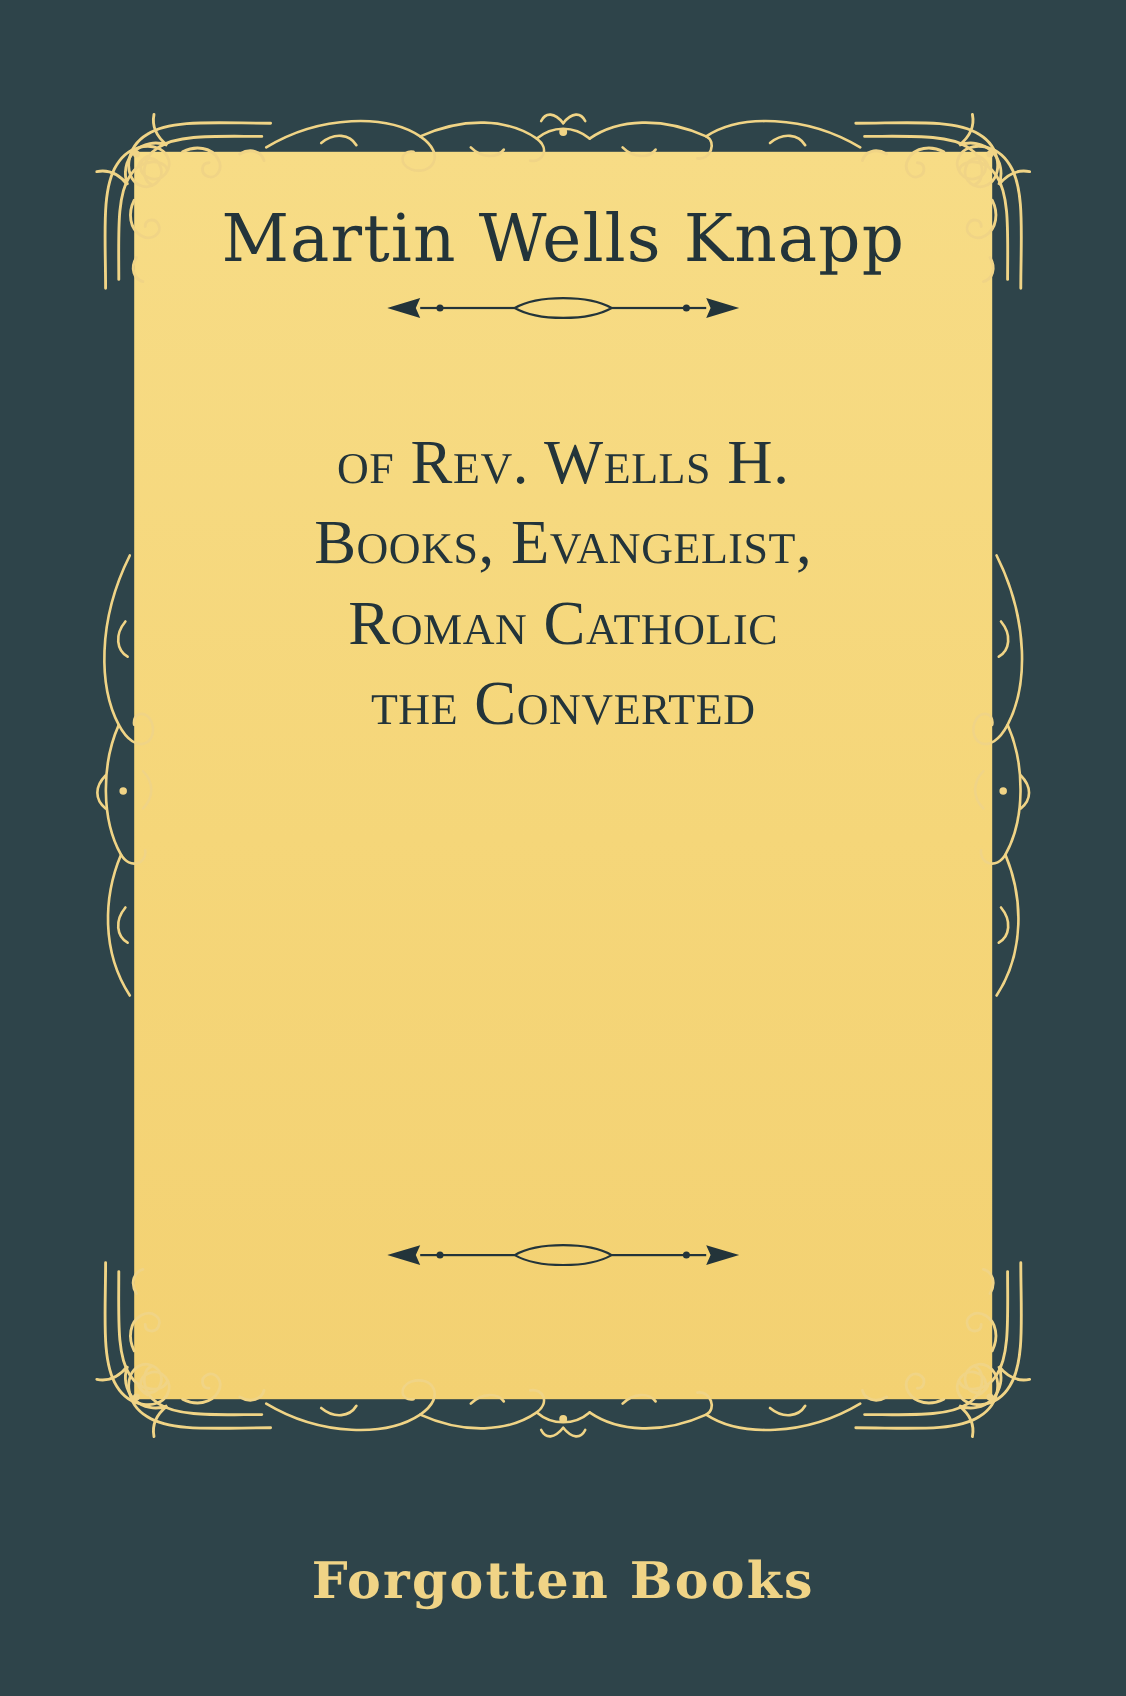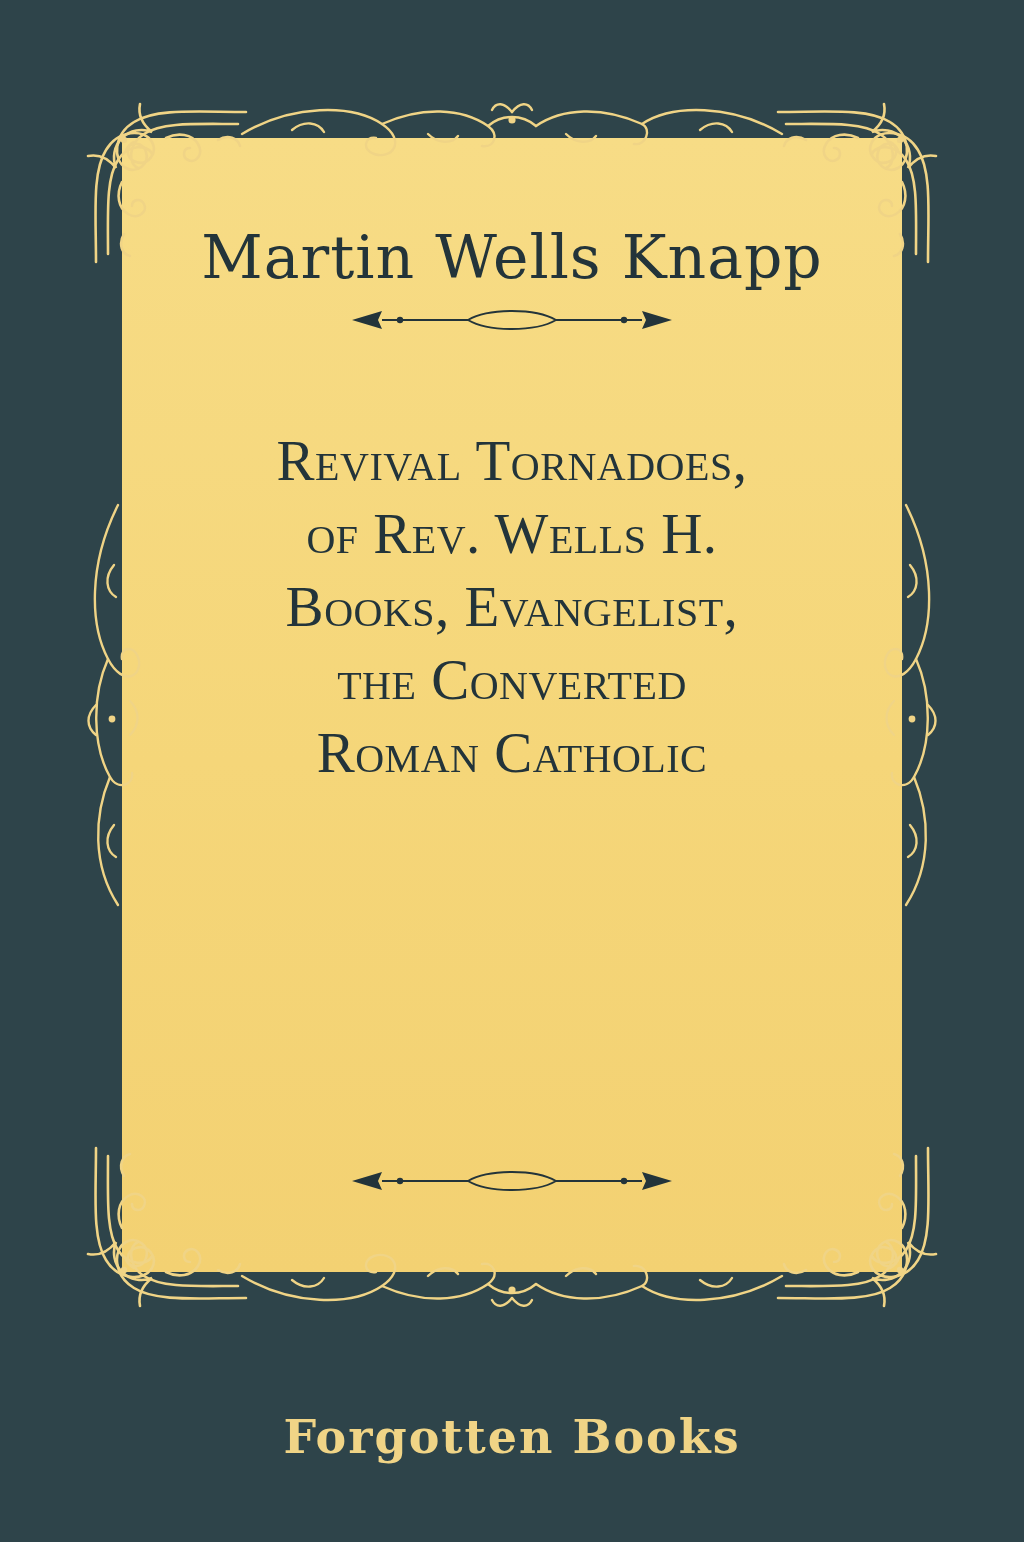--- a/index.html
+++ b/index.html
@@ -57,21 +57,20 @@
     position: absolute;
     left: 44px;
     top: 44px;
     width: 780px;
     height: 1134px;
     display: flex;
     flex-direction: column;
     align-items: center;
     box-sizing: border-box;
     padding: 0 40px;
-    margin-top: 40px;
   }
   .author {
     margin-top: 48px;
     font-family: "DejaVu Serif", serif;
     font-size: 60px;
     line-height: 1.05;
     color: #23343a;
     text-align: center;
     letter-spacing: 1px;
     white-space: nowrap;
@@ -240,25 +239,24 @@
         <path d="M0 13 L30 4 L26 13 L30 22 Z"></path>
         <rect x="30" y="12" width="86" height="2"></rect>
         <circle cx="48" cy="13" r="3.2"></circle>
         <path d="M116 13 C128 6 144 4 160 4 C176 4 192 6 204 13 C192 20 176 22 160 22 C144 22 128 20 116 13 Z" fill="none" stroke="#23343a" stroke-width="2"></path>
         <rect x="204" y="12" width="86" height="2"></rect>
         <circle cx="272" cy="13" r="3.2"></circle>
         <path d="M320 13 L290 4 L294 13 L290 22 Z"></path>
       </svg>
 
       <div class="title">
-        <span class="line">Revival Tornadoes,</span>
         <span class="line">of Rev. Wells H.</span>
         <span class="line">Books, Evangelist,</span>
+        <span class="line">Roman Catholic</span>
         <span class="line">the Converted</span>
-        <span class="line">Roman Catholic</span>
       </div>
 
       <svg class="divider-bottom" viewBox="0 0 320 26" fill="#23343a">
         <path d="M0 13 L30 4 L26 13 L30 22 Z"></path>
         <rect x="30" y="12" width="86" height="2"></rect>
         <circle cx="48" cy="13" r="3.2"></circle>
         <path d="M116 13 C128 6 144 4 160 4 C176 4 192 6 204 13 C192 20 176 22 160 22 C144 22 128 20 116 13 Z" fill="none" stroke="#23343a" stroke-width="2"></path>
         <rect x="204" y="12" width="86" height="2"></rect>
         <circle cx="272" cy="13" r="3.2"></circle>
         <path d="M320 13 L290 4 L294 13 L290 22 Z"></path>

